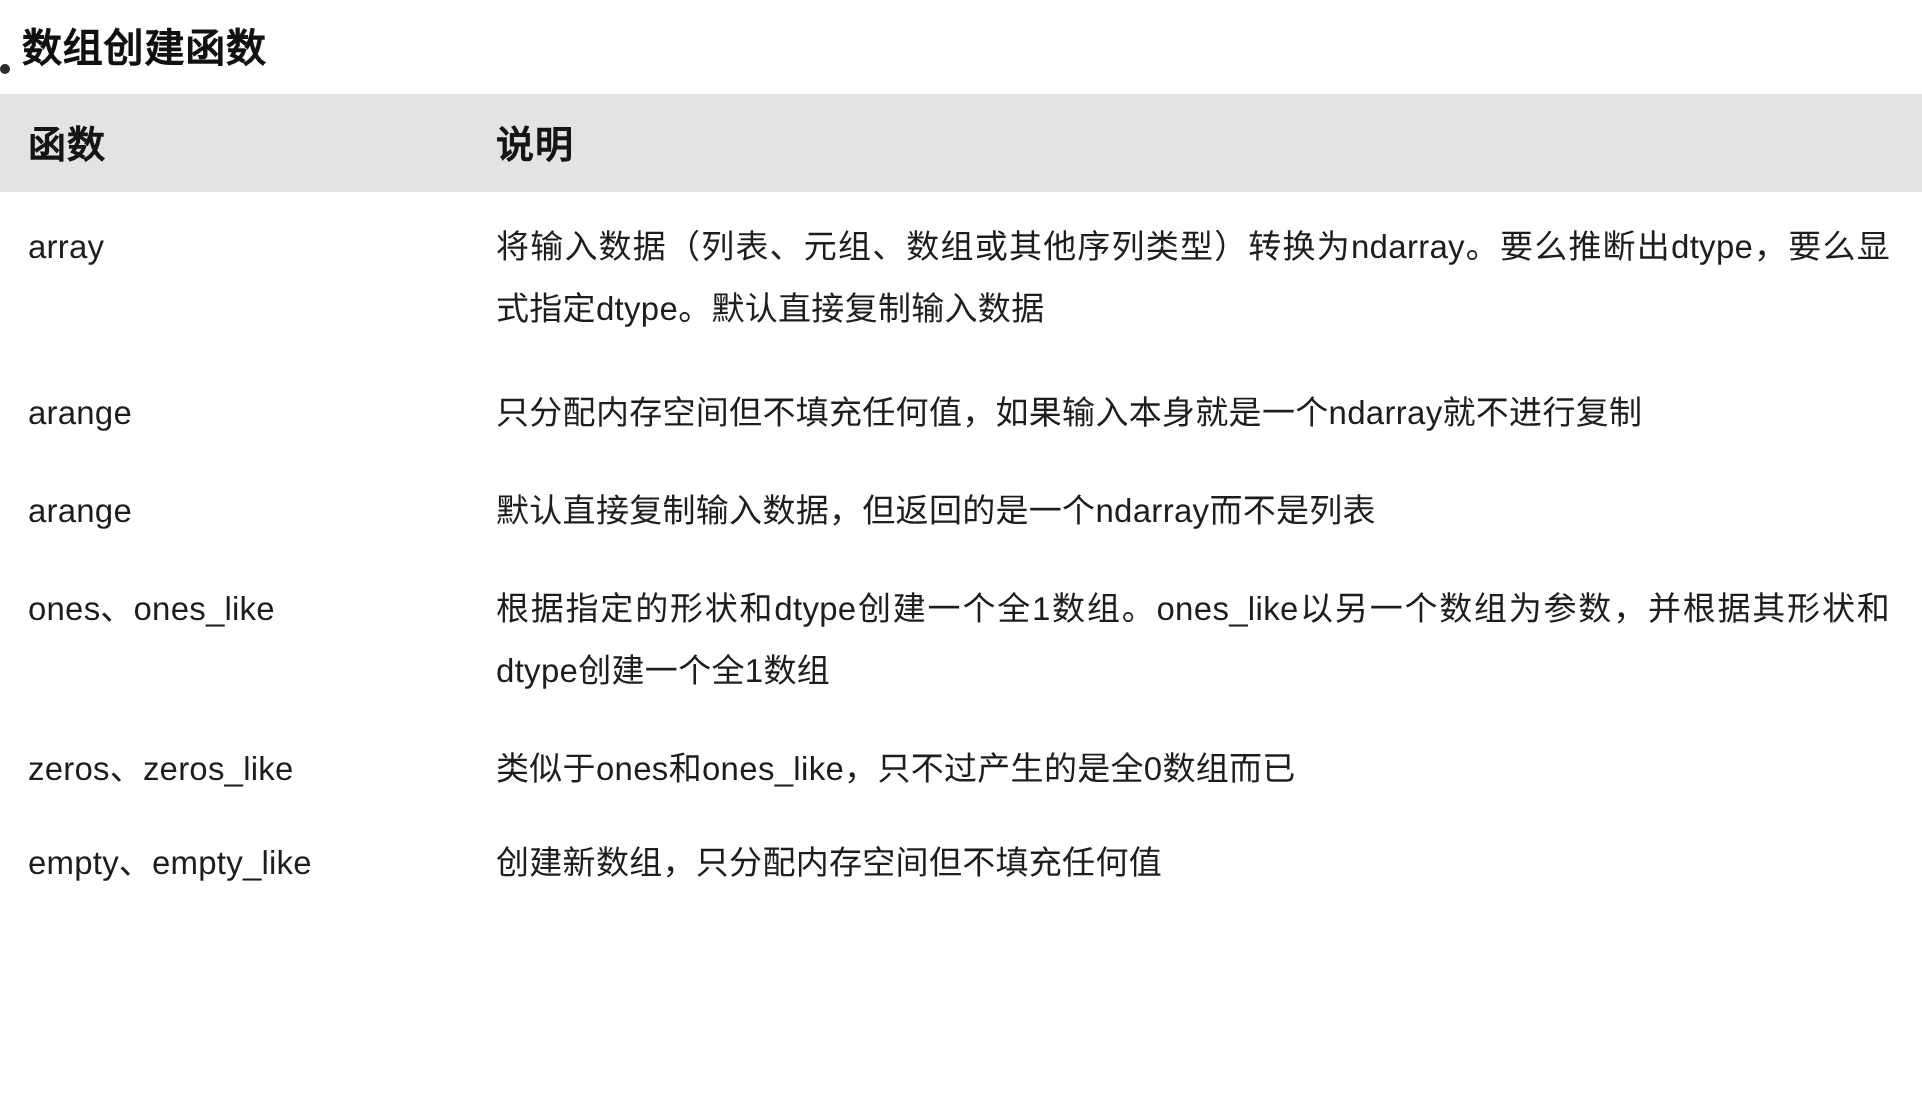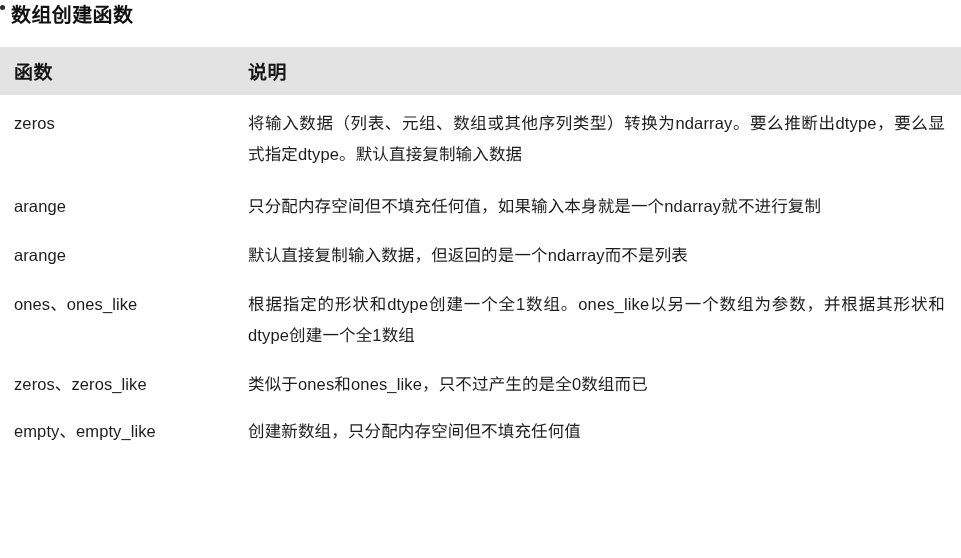--- a/index.html
+++ b/index.html
@@ -24,21 +24,21 @@
     height: 558px;
     background: #ffffff;
   }
 
   
   .title-row {
     position: absolute;
     left: 0;
     top: 3px;
     display: flex;
-    align-items: flex-start;
+    align-items: flex-end;
     gap: 6px;
     height: 34px;
   }
 
   .bullet-marker {
     width: 5px;
     height: 5px;
     border-radius: 50%;
     background: #2b2b2b;
     flex: 0 0 auto;
@@ -135,21 +135,21 @@
       <col class="col-desc">
     </colgroup>
     <thead>
       <tr style="background: rgb(227, 227, 227);">
         <th class="th-func">函数</th>
         <th class="th-desc">说明</th>
       </tr>
     </thead>
     <tbody>
         <tr class="row-tall">
-          <td class="cell-func">zeros</td>
+          <td class="cell-func">array</td>
           <td class="cell-desc">
             <span class="desc-text">将输入数据（列表、元组、数组或其他序列类型）转换为ndarray。要么推断出dtype，要么显式指定dtype。默认直接复制输入数据</span>
           </td>
         </tr>
         <tr class="row-mid">
           <td class="cell-func">arange</td>
           <td class="cell-desc">
             <span class="desc-text">只分配内存空间但不填充任何值，如果输入本身就是一个ndarray就不进行复制</span>
           </td>
         </tr>

